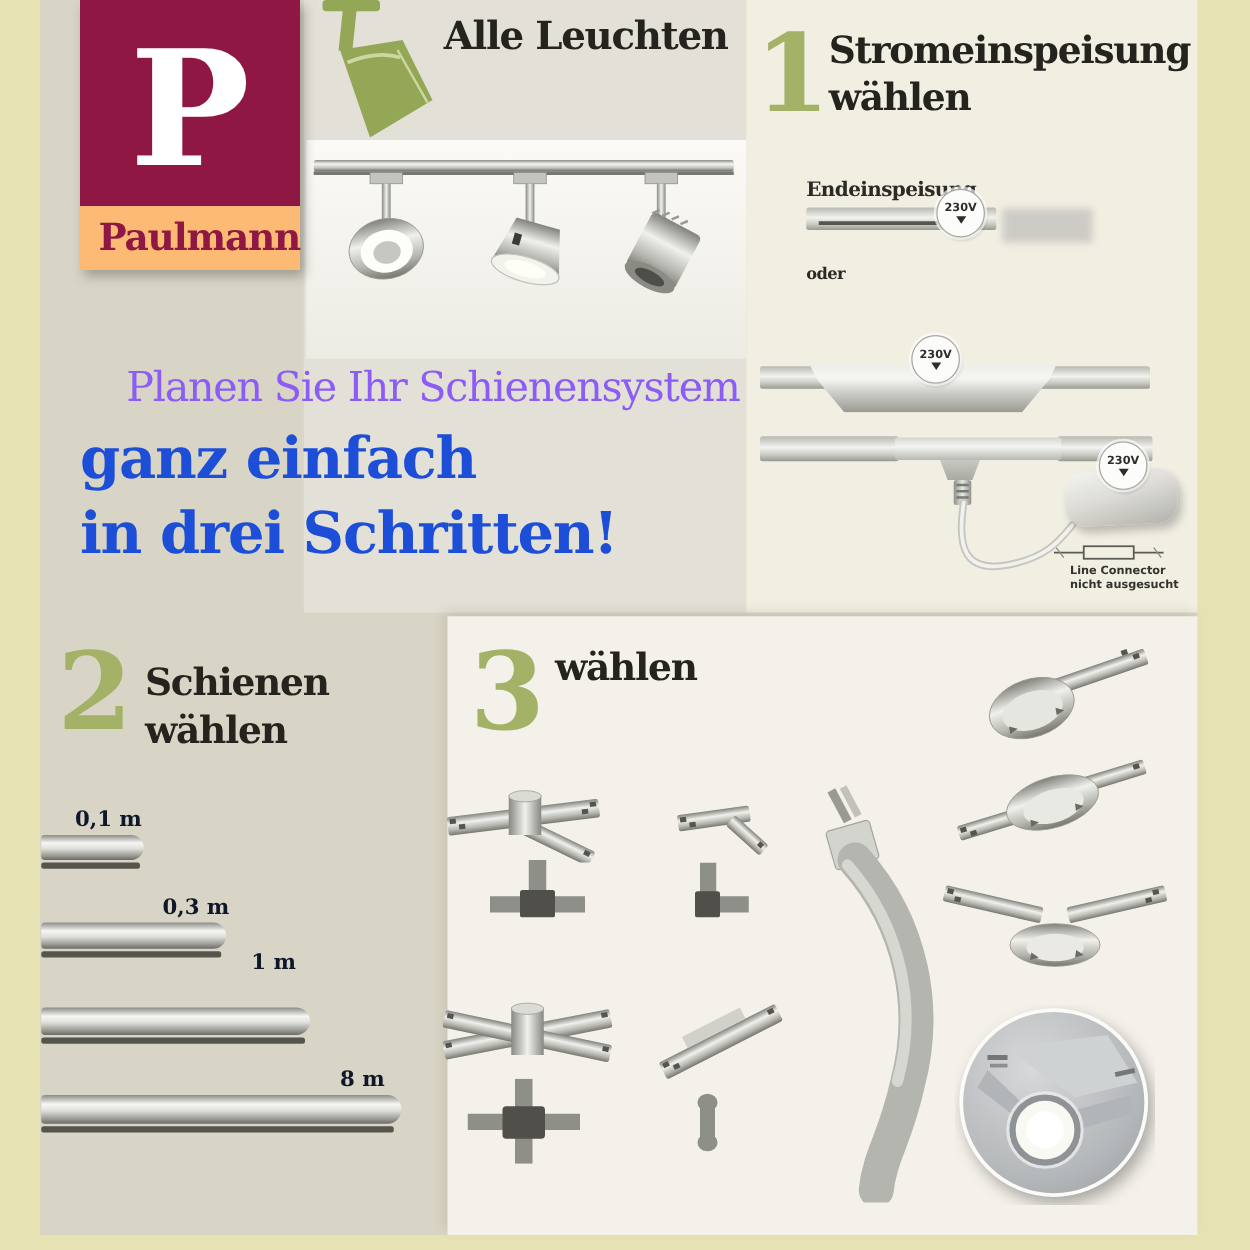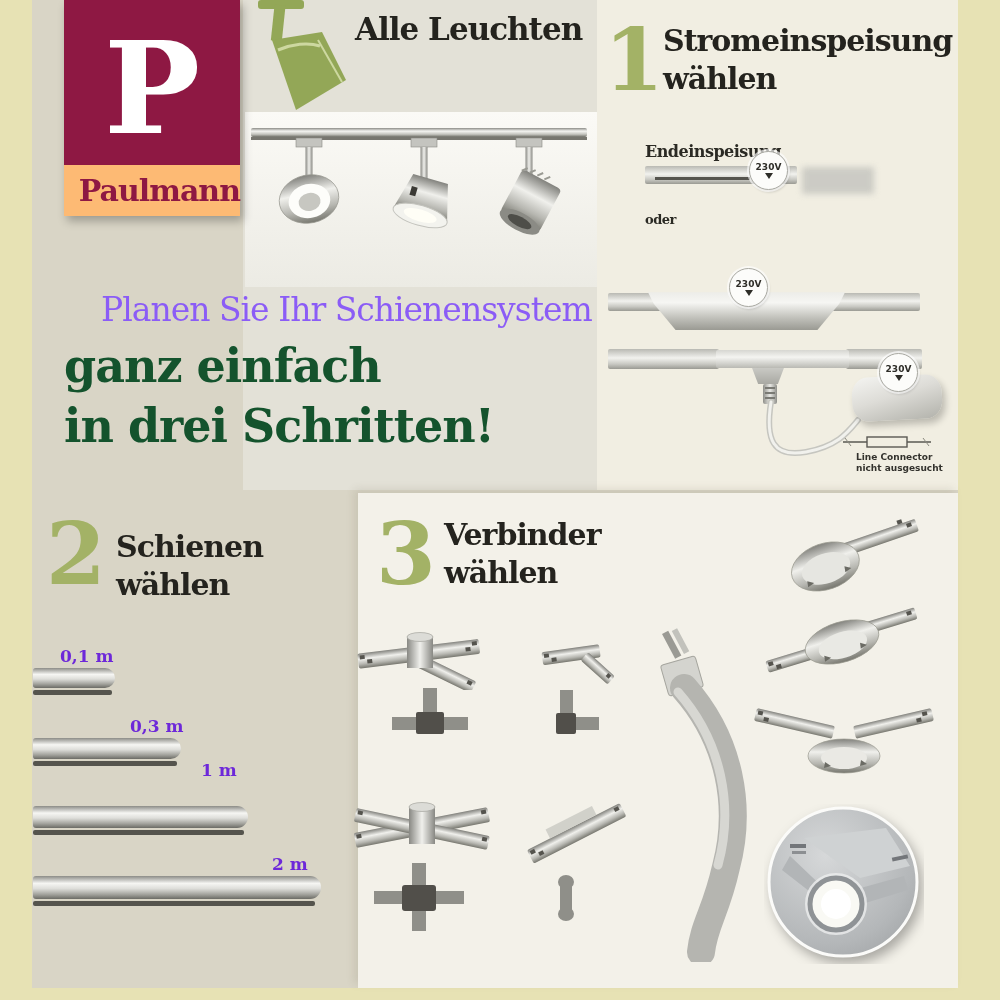--- a/index.html
+++ b/index.html
@@ -24,24 +24,24 @@
   .logo-red span{color:#fff;font-weight:bold;font-size:128px;line-height:128px;padding-top:10px;}
   .logo-white{position:absolute;left:0;top:165px;width:176px;height:51px;background:#fdba74;
               display:flex;align-items:center;justify-content:flex-end;}
   .logo-white span{color:#8e1843;font-weight:bold;font-size:30px;letter-spacing:-1px;}
 
   
   .q-head{left:355px;top:10px;font-weight:bold;font-size:31px;line-height:38px;color:#24231e;letter-spacing:-1px;}
   .step-num{font-weight:bold;font-size:86px;line-height:80px;color:#a3b266;letter-spacing:-2px;}
   .step-title{font-weight:bold;font-size:30px;line-height:38px;color:#24231e;letter-spacing:-1px;}
   .plan-head{left:64px;top:290px;font-size:33px;color:#8b5cf6;letter-spacing:-1px;margin-left:37px;}
-  .plan-sub{left:64px;top:336px;font-weight:bold;font-size:46px;line-height:60px;color:#14532d;letter-spacing:-1px;}
+  .plan-sub{left:64px;top:336px;font-weight:bold;font-size:46px;line-height:60px;color:#1d4ed8;letter-spacing:-1px;}
 
   .small-label{font-weight:bold;font-size:16px;color:#2b2a24;letter-spacing:-0.5px;}
-  .len-label{font-weight:bold;font-size:17px;color:#6d28d9;}
+  .len-label{font-weight:bold;font-size:17px;color:#0f172a;}
   .note-label{font-family:"DejaVu Sans",sans-serif;font-weight:bold;font-size:9px;line-height:11px;color:#33322d;}
 
   
   .badge{width:37px;height:37px;background:#fcfcfa;border:1px solid #a9a9a2;border-radius:50%;
          box-shadow:0 0 0 2px rgba(255,255,255,.65),1px 2px 3px rgba(0,0,0,.2);
          display:flex;flex-direction:column;align-items:center;justify-content:center;z-index:5;}
   .badge .bt{font-family:"DejaVu Sans",sans-serif;font-weight:bold;font-size:9px;color:#2e2d28;}
   .badge .tri{width:0;height:0;border-left:4px solid transparent;border-right:4px solid transparent;
               border-top:6px solid #2e2d28;margin-top:1px;}
 
@@ -235,29 +235,28 @@
   <div class="abs len-label" style="left:130px;top:716px">0,3 m</div>
   <div class="abs" style="left:33px;top:738px;width:148px">
     <div class="rail-bar" style="height:21px"></div>
       <div class="rail-slot" style="width:97%"></div>
   </div>
   <div class="abs len-label" style="left:201px;top:760px">1 m</div>
   <div class="abs" style="left:33px;top:806px;width:215px">
     <div class="rail-bar" style="height:22px"></div>
       <div class="rail-slot" style="width:98%"></div>
   </div>
-  <div class="abs len-label" style="left:272px;top:854px">2 m</div>
+  <div class="abs len-label" style="left:272px;top:854px">8 m</div>
   <div class="abs" style="left:33px;top:876px;width:288px">
     <div class="rail-bar" style="height:23px"></div>
       <div class="rail-slot" style="width:98%"></div>
   </div>
 
   <div class="abs step-num" style="left:376px;top:514px">3</div>
   <div class="abs step-title" style="left:444px;top:516px">
-    <div>Verbinder</div>
     <div>wählen</div>
   </div>
 
   <svg class="abs" style="left:356px;top:626px" width="130" height="64">
     <g transform="rotate(-7 65 30)">
       <rect x="2" y="20" width="122" height="15" rx="2" fill="url(#gradBar)"></rect>
       <rect x="4" y="22" width="5" height="4" fill="#55544e"></rect>
         <rect x="11" y="27" width="5" height="4" fill="#55544e"></rect>
       <rect x="117" y="22" width="5" height="4" fill="#55544e"></rect>
         <rect x="110" y="27" width="5" height="4" fill="#55544e"></rect>

